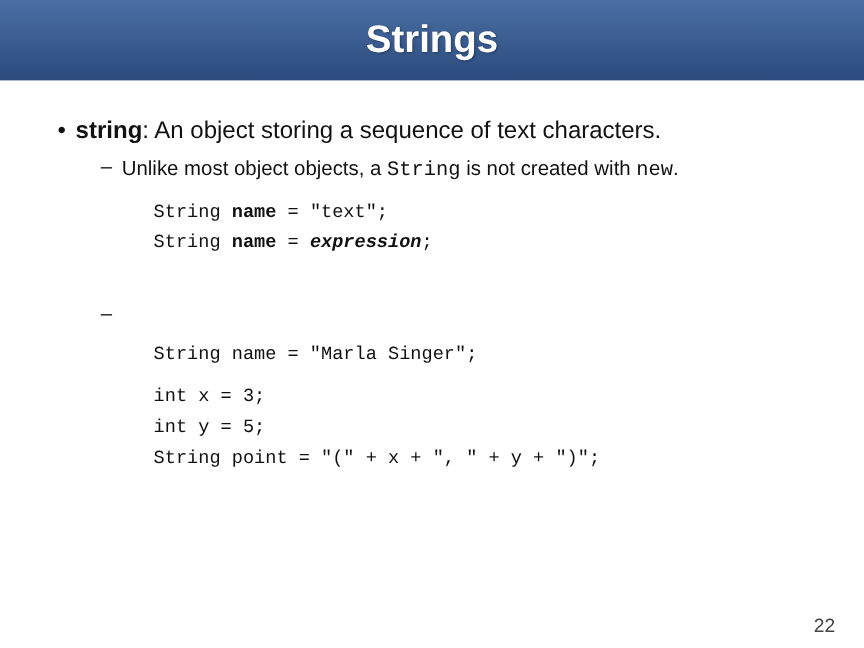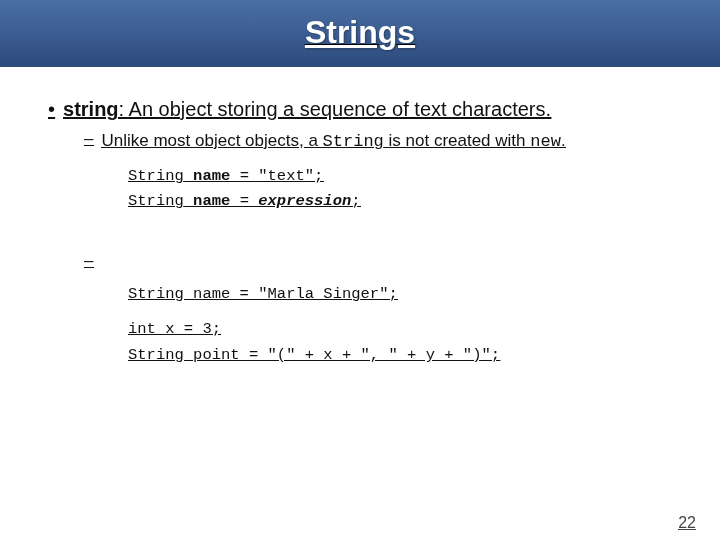--- a/index.html
+++ b/index.html
@@ -1,19 +1,18 @@
 <!DOCTYPE html>
 <html><head>
   <meta charset="utf-8">
   <style>
     * {
       margin: 0;
       padding: 0;
       box-sizing: border-box;
-      text-decoration: underline;
     }
 
     body {
       width: 720px;
       height: 540px;
       background: #ffffff;
       font-family: Arial, Helvetica, sans-serif;
       overflow: hidden;
     }
 
@@ -183,20 +182,21 @@
       <div class="sub-bullet">
         <span class="sub-bullet-dash">–</span>
       </div>
 
       <div class="examples-code">
         <div>String name = "Marla Singer";</div>
       </div>
 
       <div class="examples-code">
         <div>int x = 3;</div>
+        <div>int y = 5;</div>
         <div>String point = "(" + x + ", " + y + ")";</div>
       </div>
     </div>
 
   </div>
 
   <div class="footer">
     <span class="page-number">22</span>
   </div>
 

